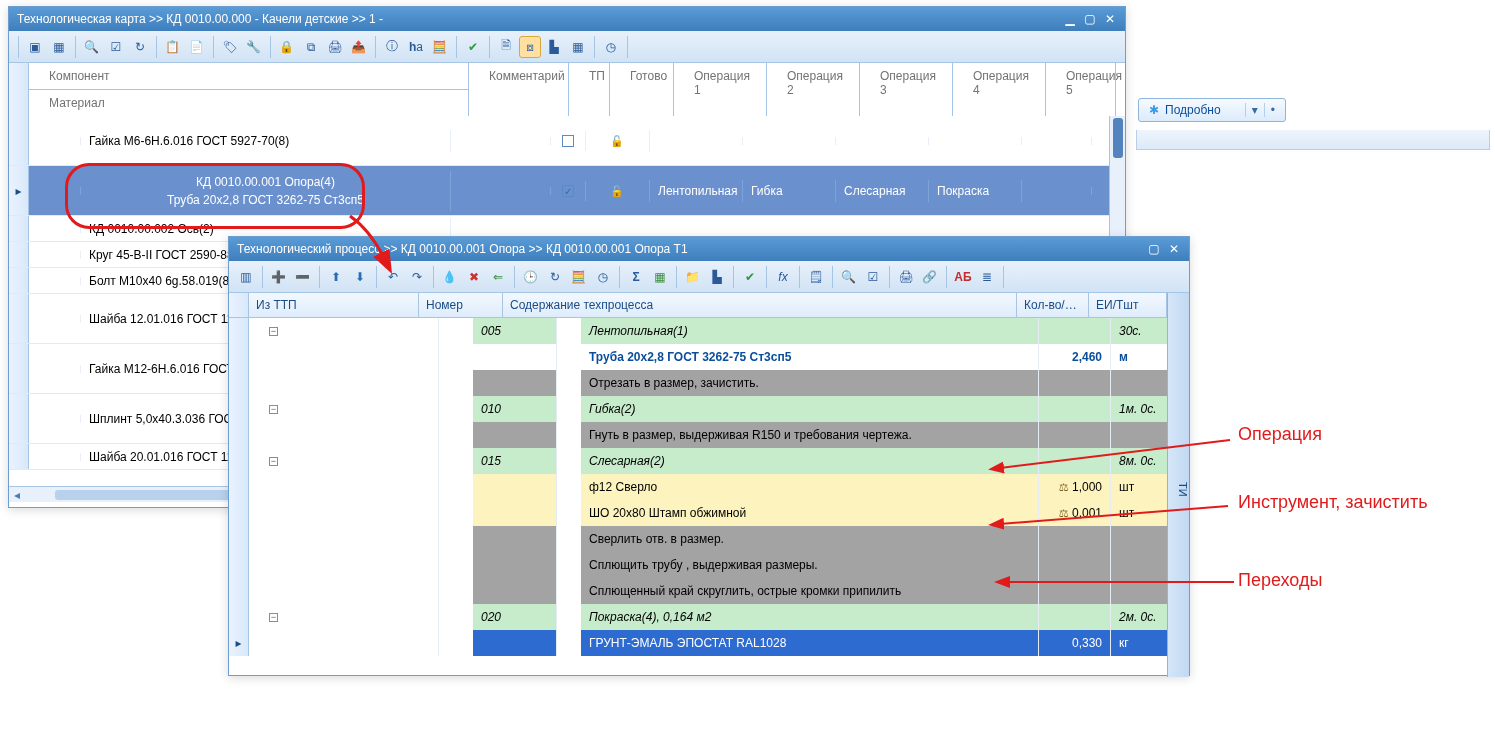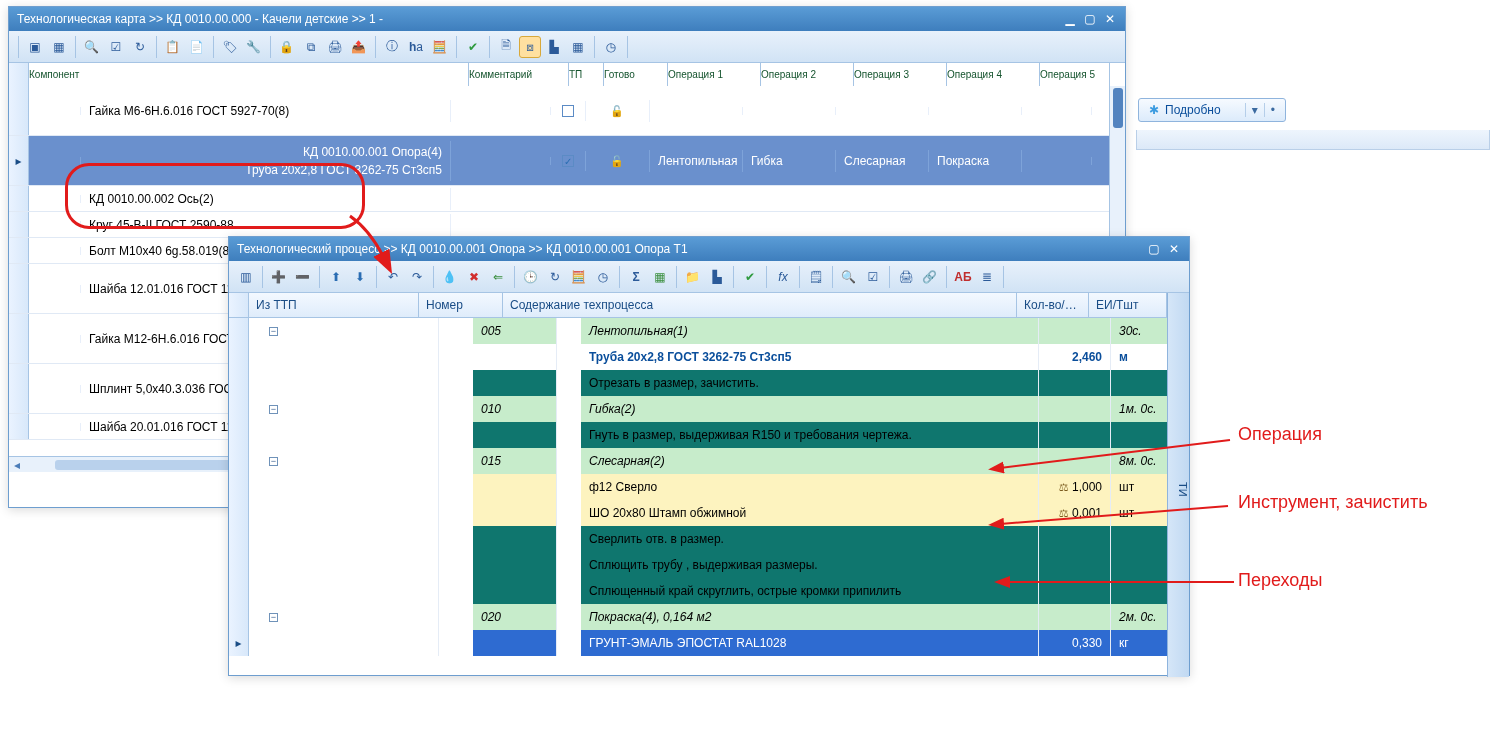--- a/index.html
+++ b/index.html
@@ -51,23 +51,23 @@
     height: 22px;
     display: flex;
     align-items: center;
     justify-content: center;
     border-radius: 3px;
     cursor: pointer;
     color: #2b5a99;
   }
   .grid-header-cell {
     border-right: 1px solid #a6c4e4;
-    padding: 6px 0;
-    color: #14532d;
-    font-size: 10px;
+    padding: 6px 20px;
+    color: #737373;
+    font-size: 12px;
   }
   .double-header { display:flex; }
   .left-head-stack { display:flex; flex-direction:column; width:440px; }
   .left-head-stack .grid-header-cell { flex:1; border-bottom:1px solid #a6c4e4; }
   .left-head-stack .grid-header-cell:last-child { border-bottom:none; }
   .grid-body { overflow:hidden; position:relative; }
   .row {
     display:flex;
     border-bottom:1px solid #e0e9f5;
     align-items:center;
@@ -127,21 +127,21 @@
   .proc-header .ph { border-right:1px solid #a6c4e4; padding:5px 7px; color:#1a4d86; }
   .proc-body .prow { display:flex; min-height:26px; align-items:stretch; }
   .pc { border-right:1px solid #e5ecf6; padding:4px 8px; display:flex; align-items:center; font-size:12px; }
   .tree-col { width:190px; background:#ffffff; display:flex; align-items:center; gap:4px; padding-left:6px; }
   .num-col { width:84px;margin-left:34px; }
   .desc-col { flex:1;margin-left:24px; }
   .qty-col { width:72px; justify-content:flex-end; }
   .unit-col { width:78px; }
   .op-row   { background:#c7eccb; font-style: italic; }
   .mat-row  { background:#ffffff; font-weight:bold; color:#0a4e9b; }
-  .step-row { background:#0f766e; }
+  .step-row { background:#a3a3a3; }
   .tool-row { background:#fdf3bf; }
   .very-sel { background:#2e6bd1; color:#ffffff; }
   .tree-toggle { width:9px;height:9px;border:1px solid #6f92b9;display:inline-block;position:relative;color:#375d8f;font-size:9px;line-height:7px;text-align:center;background:#fff;}
   .side-tab {
     position:absolute; right:0; top:0; width:22px; height:100%;
     background:linear-gradient(to right,#d5e6f8,#c1d9f2);
     border-left:1px solid #8fb4dd;
     display:flex; align-items:flex-start; justify-content:center;
     color:#1a4d86; writing-mode:vertical-rl; padding-top:8px; font-size:11px;
   }
@@ -208,20 +208,21 @@
     <div class="tb-btn">▦</div>
     <span class="sep"></span>
     <div class="tb-btn">◷</div>
     <span class="sep"></span>
   </div>
 
   <div class="double-header">
     <div class="row-indicator" style="width:20px;height:auto;"></div>
     <div class="left-head-stack">
       <div class="grid-header-cell">Компонент</div>
+      <div class="grid-header-cell">Материал</div>
     </div>
     <div class="grid-header-cell" style="width:100px">Комментарий</div>
     <div class="grid-header-cell" style="width:35px">ТП</div>
     <div class="grid-header-cell" style="width:64px">Готово</div>
     <div class="grid-header-cell" style="width:93px">Операция 1</div>
     <div class="grid-header-cell" style="width:93px">Операция 2</div>
     <div class="grid-header-cell" style="width:93px">Операция 3</div>
     <div class="grid-header-cell" style="width:93px">Операция 4</div>
     <div class="grid-header-cell" style="width:70px">Операция 5</div>
   </div>
@@ -245,21 +246,21 @@
       <div class="cell col-w-op"></div>
         <div class="cell col-w-op"></div>
         <div class="cell col-w-op"></div>
         <div class="cell col-w-op"></div>
         <div class="cell" style="width:70px"></div>
     </div>
 
     <div class="row tall selected">
       <div class="row-indicator">▸</div>
       <div class="cell indent-spacer"></div>
-      <div class="cell col-w-cmp" style="flex-direction:column;align-items:flex-end;gap:4px">
+      <div class="cell col-w-cmp" style="flex-direction:column;align-items:center;gap:4px">
         <span>КД 0010.00.001 Опора(4)</span>
         <span>Труба 20x2,8 ГОСТ 3262-75 Ст3сп5</span>
       </div>
       <div class="cell col-w-comment"></div>
       <div class="cell col-w-tp">
           <span class="check-icon checked"></span>
         </div>
       <div class="cell col-w-ready">
           <span class="lock-icon"></span>
         </div>

